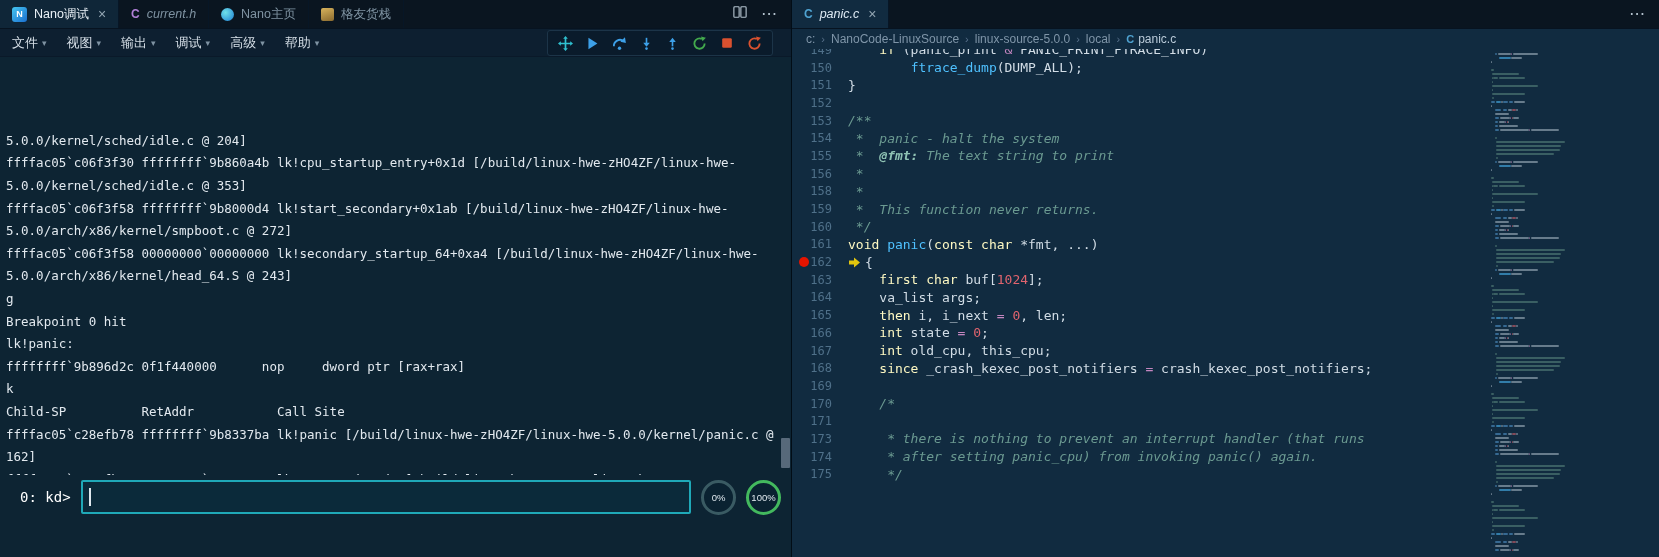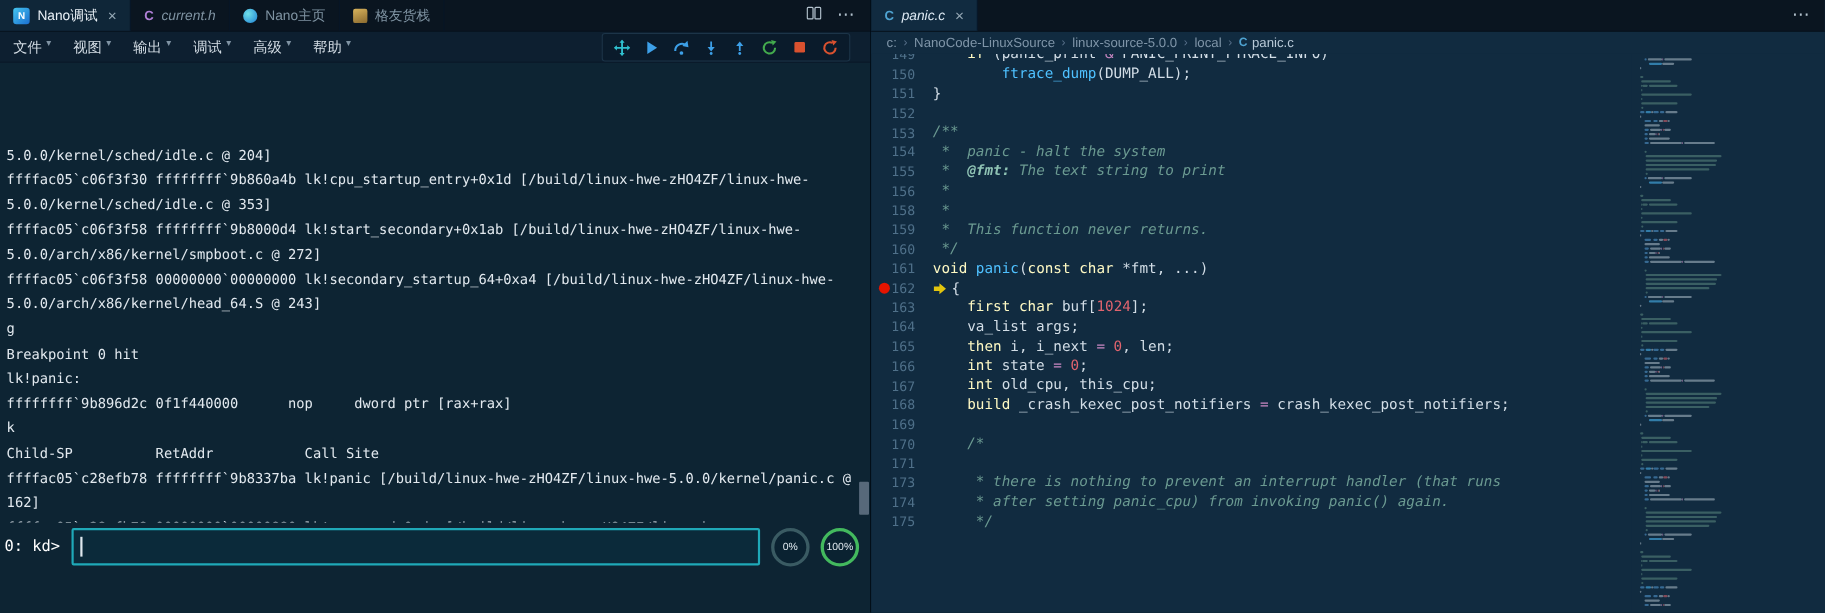--- a/index.html
+++ b/index.html
@@ -27,32 +27,32 @@
   .c-icon.small{font-size:11px}
   .home-dot{width:13px;height:13px;border-radius:50%;flex-shrink:0;
     background:radial-gradient(circle at 35% 35%,#6fe0e8,#1d7fd4)}
   .store-box{width:13px;height:13px;border-radius:2px;flex-shrink:0;
     background:linear-gradient(160deg,#d8b35c,#8a6a2f)}
 
   
   .left-panel{width:792px;display:flex;flex-direction:column;background:#0d2433;border-right:1px solid #020d16}
   .menubar{height:28px;background:#0d1f30;display:flex;align-items:center;padding-left:12px;gap:20px;
     flex-shrink:0;position:relative;border-bottom:1px solid #0a1929}
-  .menu-item{color:#d5dee6;font-size:13px;display:flex;gap:4px;cursor:pointer}
+  .menu-item{color:#d5dee6;font-size:13px;display:flex;align-items:center;gap:4px;cursor:pointer}
   .chev{color:#7f93a3;font-size:9px}
   .debug-toolbar{position:absolute;right:18px;top:1px;height:26px;display:flex;align-items:center;gap:13px;
     background:#0a1b2b;border:1px solid #1c3448;border-radius:3px;padding:0 10px}
   .dbg-btn{background:none;border:none;padding:0;display:flex;align-items:center;cursor:pointer}
 
   .console{flex:1;padding:5px 8px 0 6px;font-family:"DejaVu Sans Mono","Liberation Mono",monospace;
     font-size:12.5px;line-height:22.6px;color:#e2e9ef;white-space:pre;overflow:hidden;position:relative}
   .console-line{height:22.6px}
   .console-scrollbar{position:absolute;right:1px;top:381px;width:9px;height:30px;background:#57697a;border-radius:1px}
 
-  .prompt-row{height:44px;display:flex;align-items:center;padding:0 10px 0 4px;gap:10px;margin-bottom:38px;flex-shrink:0}
+  .prompt-row{height:44px;display:flex;align-items:center;padding:0 10px 0 20px;gap:10px;margin-bottom:38px;flex-shrink:0}
   .prompt-label{font-family:"DejaVu Sans Mono",monospace;font-size:14px;color:#fff;white-space:pre}
   .prompt-input{flex:1;height:34px;border:2px solid #1fa9b8;background:#0b2a3a;border-radius:2px;
     display:flex;align-items:center;padding-left:6px;cursor:text}
   .caret{width:2px;height:18px;background:#dfe8ee;animation:blink 1.1s infinite}
   @keyframes blink{0%,55%{opacity:1}56%,100%{opacity:0}}
   .gauge{width:35px;height:35px;border-radius:50%;display:flex;align-items:center;justify-content:center;
     font-size:9.5px;color:#dfe8ee;background:#0a2231;flex-shrink:0}
   .gauge-0{border:3px solid #3a5b63}
   .gauge-100{border:3px solid #43b95e}
 
@@ -358,21 +358,21 @@
           <div class="code-line">
             <span class="gutter">
               <span>167</span>
             </span>
             <span class="code-text"><span class="tok-p">    </span><span class="tok-k">int</span><span class="tok-p"> old_cpu, this_cpu;</span></span>
           </div>
           <div class="code-line">
             <span class="gutter">
               <span>168</span>
             </span>
-            <span class="code-text"><span class="tok-p">    </span><span class="tok-k">build</span><span class="tok-p"> _crash_kexec_post_notifiers </span><span class="tok-o">=</span><span class="tok-p"> crash_kexec_post_notifiers;</span></span>
+            <span class="code-text"><span class="tok-p">    </span><span class="tok-k">since</span><span class="tok-p"> _crash_kexec_post_notifiers </span><span class="tok-o">=</span><span class="tok-p"> crash_kexec_post_notifiers;</span></span>
           </div>
           <div class="code-line">
             <span class="gutter">
               <span>169</span>
             </span>
             <span class="code-text"></span>
           </div>
           <div class="code-line">
             <span class="gutter">
               <span>170</span>

